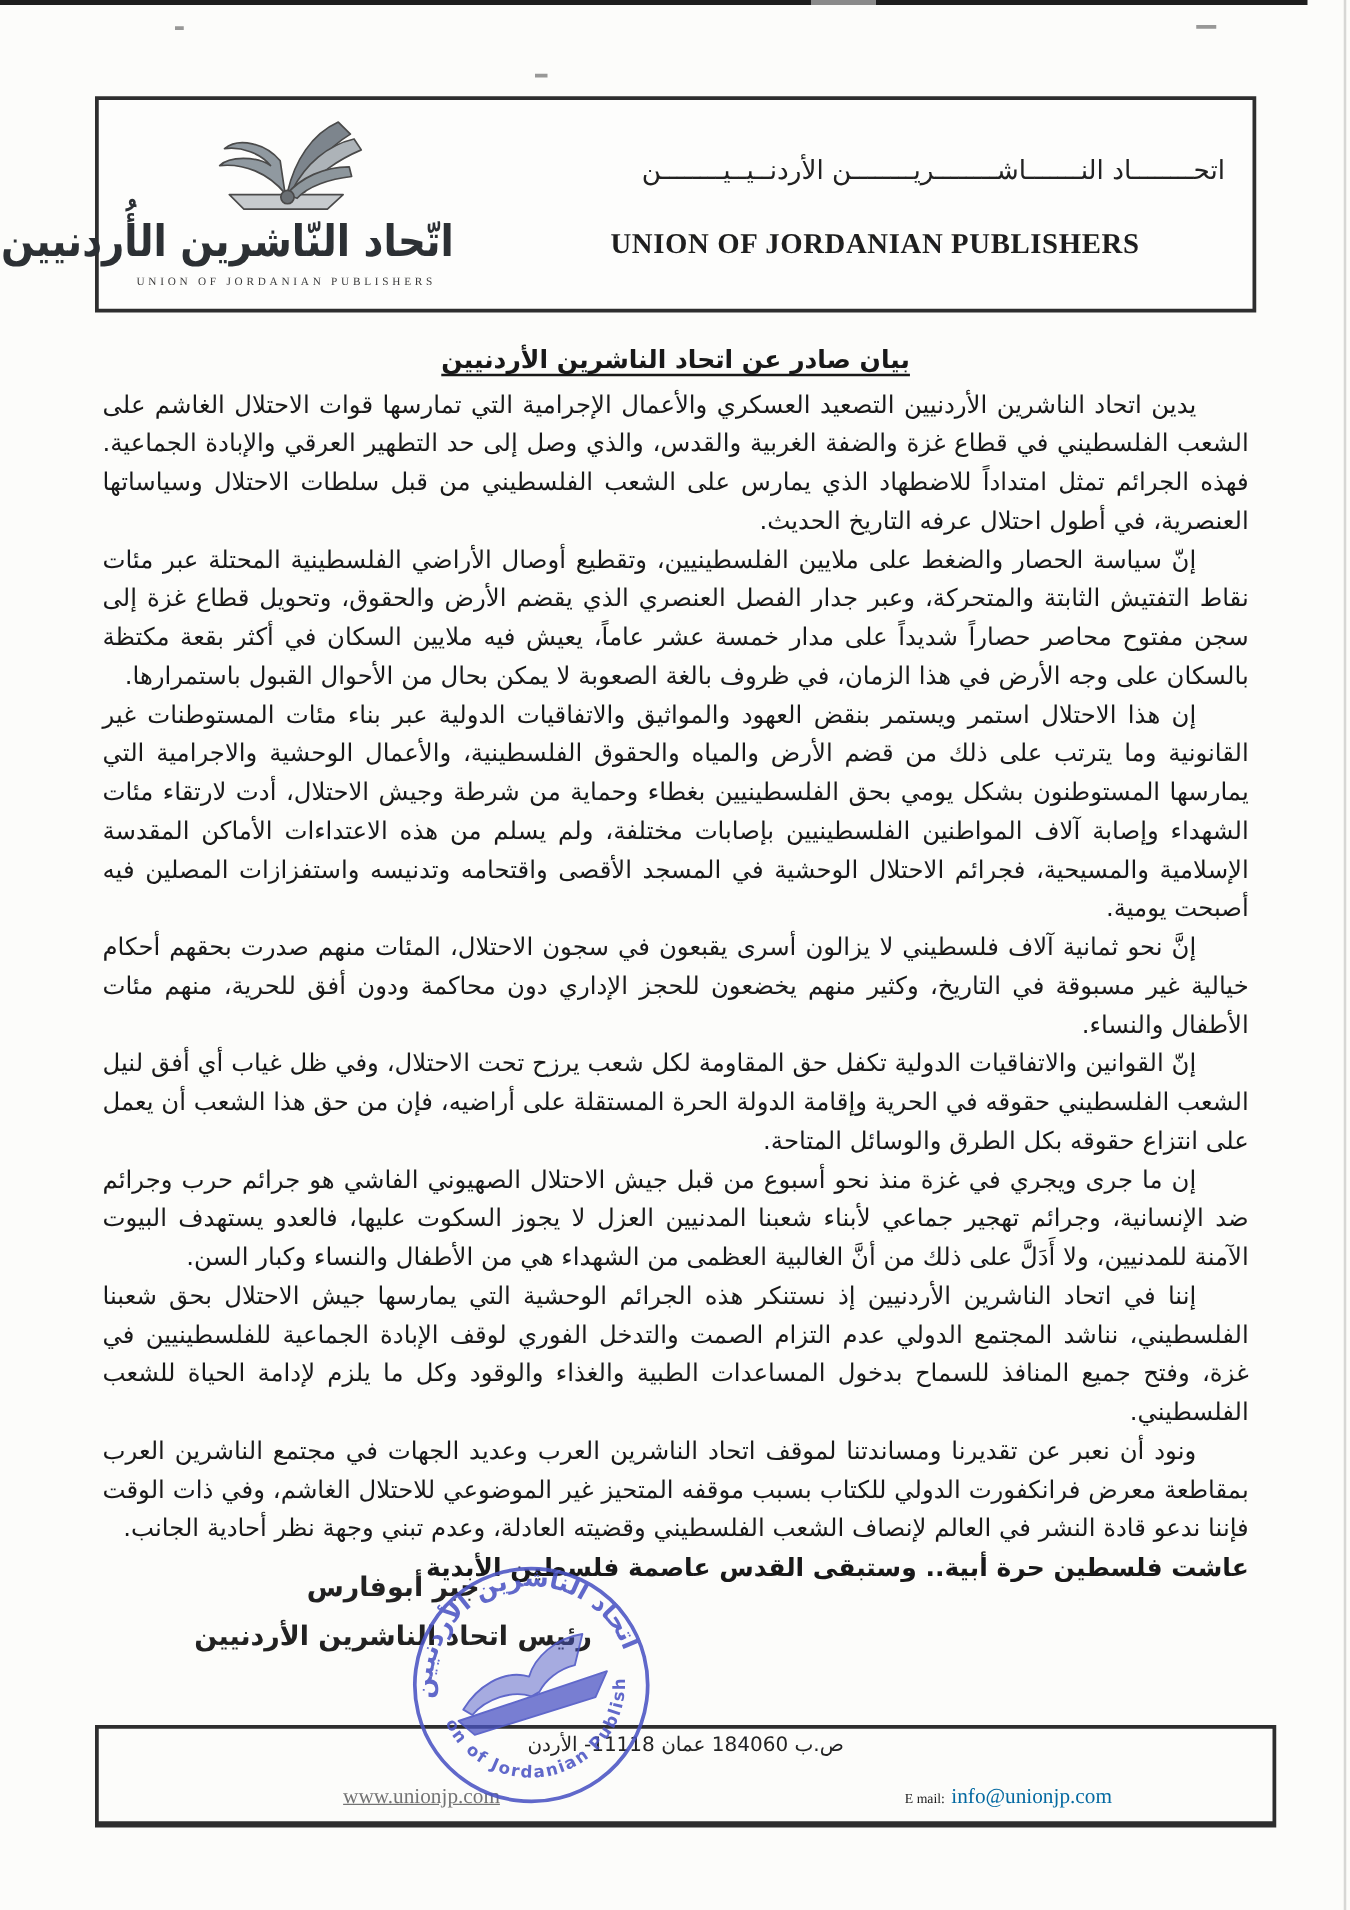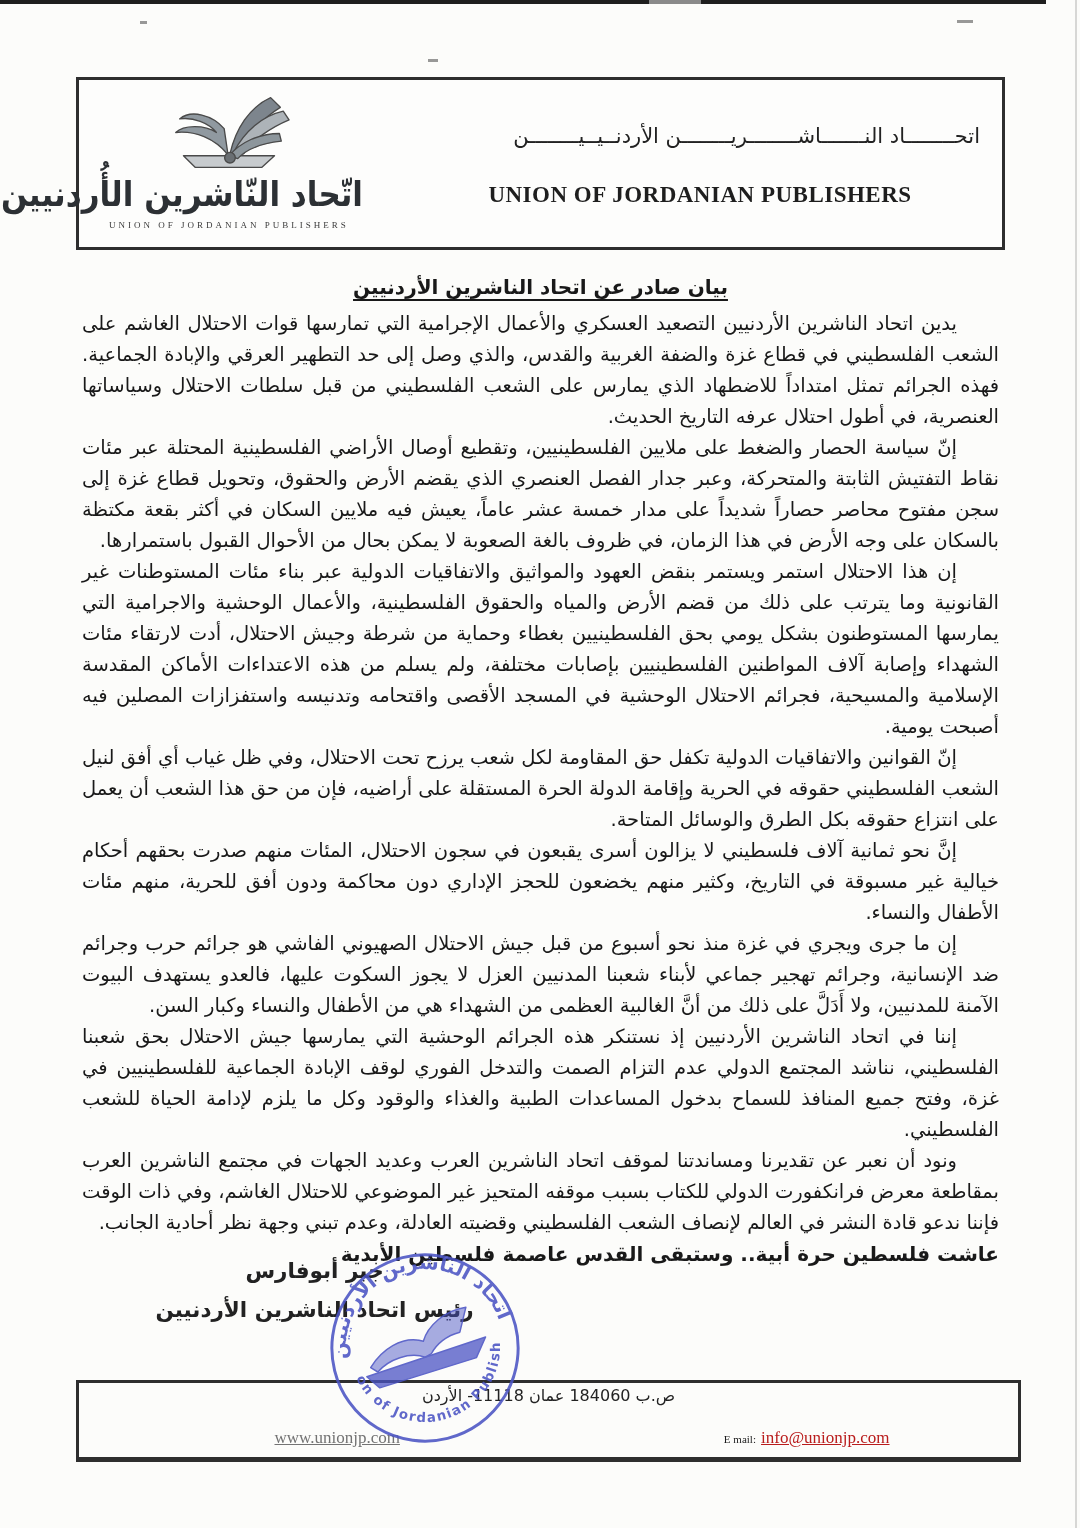--- a/index.html
+++ b/index.html
@@ -96,22 +96,21 @@
   }
   .footer-links { display:flex; line-height:20px; }
   .footer-links .cell-web  { width:55%; text-align:center; }
   .footer-links .cell-mail { width:45%; text-align:center; }
   .footer-website {
     font-family:"Liberation Serif", serif; font-size:17px; color:#737373;
     text-decoration:underline;
   }
   .footer-email-label { font-family:Liberation Serif, serif; font-size:11px; color:#1b1b1b; }
   .footer-email {
-    font-family:"Liberation Serif", serif; font-size:17px; color:#b91c1c;
-    text-decoration:underline;
+    font-family:"Liberation Serif", serif; font-size:17px; color:#0369a1;
     text-align:right;
   }
 </style>
 </head>
 <body>
 
 <div class="page">
 
   <div class="artifact-top"></div>
   <div class="artifact-right"></div>
@@ -137,22 +136,22 @@
     <div class="org-name-ar">اتحــــــــاد النـــــــاشــــــــريــــــــن الأردنــيــيــــــــن</div>
     <div class="org-name-en">UNION OF JORDANIAN PUBLISHERS</div>
   </div>
 
   <div class="statement">
     <div class="statement-title">بيان صادر عن اتحاد الناشرين الأردنيين</div>
     <div>
         <p class="para">يدين اتحاد الناشرين الأردنيين التصعيد العسكري والأعمال الإجرامية التي تمارسها قوات الاحتلال الغاشم على الشعب الفلسطيني في قطاع غزة والضفة الغربية والقدس، والذي وصل إلى حد التطهير العرقي والإبادة الجماعية. فهذه الجرائم تمثل امتداداً للاضطهاد الذي يمارس على الشعب الفلسطيني من قبل سلطات الاحتلال وسياساتها العنصرية، في أطول احتلال عرفه التاريخ الحديث.</p>
         <p class="para">إنّ سياسة الحصار والضغط على ملايين الفلسطينيين، وتقطيع أوصال الأراضي الفلسطينية المحتلة عبر مئات نقاط التفتيش الثابتة والمتحركة، وعبر جدار الفصل العنصري الذي يقضم الأرض والحقوق، وتحويل قطاع غزة إلى سجن مفتوح محاصر حصاراً شديداً على مدار خمسة عشر عاماً، يعيش فيه ملايين السكان في أكثر بقعة مكتظة بالسكان على وجه الأرض في هذا الزمان، في ظروف بالغة الصعوبة لا يمكن بحال من الأحوال القبول باستمرارها.</p>
         <p class="para">إن هذا الاحتلال استمر ويستمر بنقض العهود والمواثيق والاتفاقيات الدولية عبر بناء مئات المستوطنات غير القانونية وما يترتب على ذلك من قضم الأرض والمياه والحقوق الفلسطينية، والأعمال الوحشية والاجرامية التي يمارسها المستوطنون بشكل يومي بحق الفلسطينيين بغطاء وحماية من شرطة وجيش الاحتلال، أدت لارتقاء مئات الشهداء وإصابة آلاف المواطنين الفلسطينيين بإصابات مختلفة، ولم يسلم من هذه الاعتداءات الأماكن المقدسة الإسلامية والمسيحية، فجرائم الاحتلال الوحشية في المسجد الأقصى واقتحامه وتدنيسه واستفزازات المصلين فيه أصبحت يومية.</p>
+        <p class="para">إنَّ نحو ثمانية آلاف فلسطيني لا يزالون أسرى يقبعون في سجون الاحتلال، المئات منهم صدرت بحقهم أحكام خيالية غير مسبوقة في التاريخ، وكثير منهم يخضعون للحجز الإداري دون محاكمة ودون أفق للحرية، منهم مئات الأطفال والنساء.</p>
         <p class="para">إنّ القوانين والاتفاقيات الدولية تكفل حق المقاومة لكل شعب يرزح تحت الاحتلال، وفي ظل غياب أي أفق لنيل الشعب الفلسطيني حقوقه في الحرية وإقامة الدولة الحرة المستقلة على أراضيه، فإن من حق هذا الشعب أن يعمل على انتزاع حقوقه بكل الطرق والوسائل المتاحة.</p>
-        <p class="para">إنَّ نحو ثمانية آلاف فلسطيني لا يزالون أسرى يقبعون في سجون الاحتلال، المئات منهم صدرت بحقهم أحكام خيالية غير مسبوقة في التاريخ، وكثير منهم يخضعون للحجز الإداري دون محاكمة ودون أفق للحرية، منهم مئات الأطفال والنساء.</p>
         <p class="para">إن ما جرى ويجري في غزة منذ نحو أسبوع من قبل جيش الاحتلال الصهيوني الفاشي هو جرائم حرب وجرائم ضد الإنسانية، وجرائم تهجير جماعي لأبناء شعبنا المدنيين العزل لا يجوز السكوت عليها، فالعدو يستهدف البيوت الآمنة للمدنيين، ولا أَدَلَّ على ذلك من أنَّ الغالبية العظمى من الشهداء هي من الأطفال والنساء وكبار السن.</p>
         <p class="para">إننا في اتحاد الناشرين الأردنيين إذ نستنكر هذه الجرائم الوحشية التي يمارسها جيش الاحتلال بحق شعبنا الفلسطيني، نناشد المجتمع الدولي عدم التزام الصمت والتدخل الفوري لوقف الإبادة الجماعية للفلسطينيين في غزة، وفتح جميع المنافذ للسماح بدخول المساعدات الطبية والغذاء والوقود وكل ما يلزم لإدامة الحياة للشعب الفلسطيني.</p>
         <p class="para">ونود أن نعبر عن تقديرنا ومساندتنا لموقف اتحاد الناشرين العرب وعديد الجهات في مجتمع الناشرين العرب بمقاطعة معرض فرانكفورت الدولي للكتاب بسبب موقفه المتحيز غير الموضوعي للاحتلال الغاشم، وفي ذات الوقت فإننا ندعو قادة النشر في العالم لإنصاف الشعب الفلسطيني وقضيته العادلة، وعدم تبني وجهة نظر أحادية الجانب.</p>
       </div>
     <div class="closing-line">عاشت فلسطين حرة أبية.. وستبقى القدس عاصمة فلسطين الأبدية</div>
   </div>
 
   <div class="signature">
     <div>جبر أبوفارس</div>
     <div>رئيس اتحاد الناشرين الأردنيين</div>

